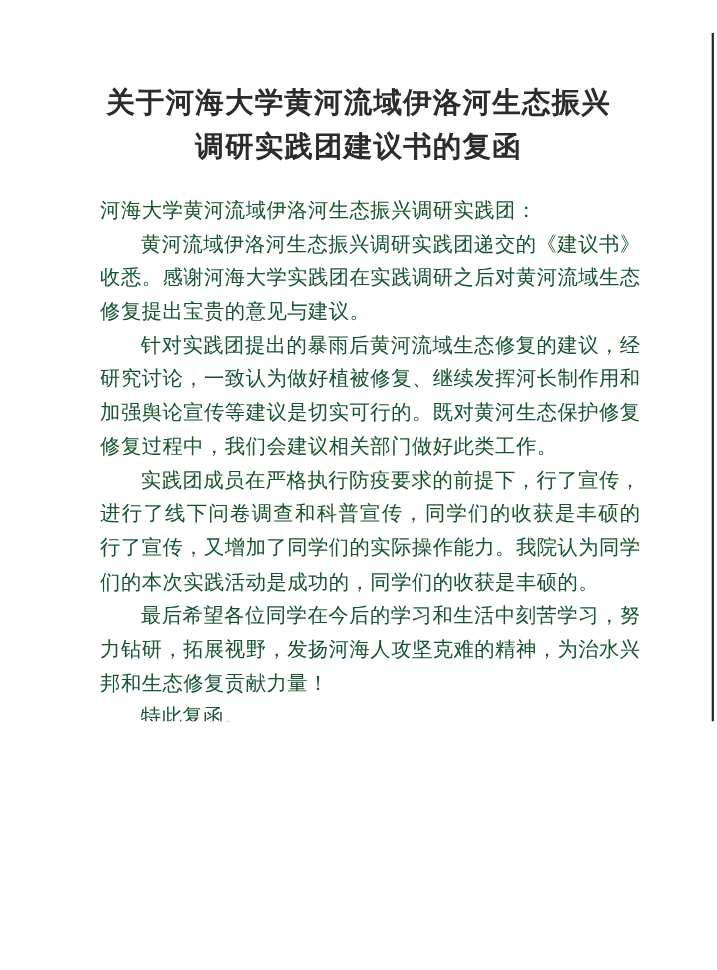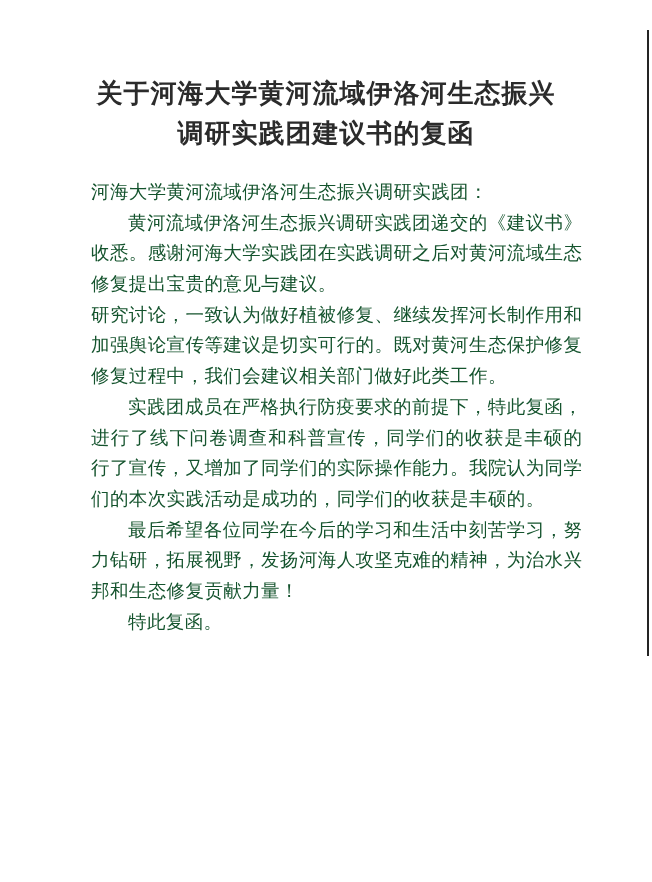--- a/index.html
+++ b/index.html
@@ -26,24 +26,25 @@
   <div class="title">
     <div>关于河海大学黄河流域伊洛河生态振兴</div>
     <div>调研实践团建议书的复函</div>
   </div>
 
   <div class="docbody">
       <div class="bline">河海大学黄河流域伊洛河生态振兴调研实践团：</div>
       <div class="bline just ind">黄河流域伊洛河生态振兴调研实践团递交的《建议书》</div>
       <div class="bline just">收悉。感谢河海大学实践团在实践调研之后对黄河流域生态</div>
       <div class="bline">修复提出宝贵的意见与建议。</div>
+      <div class="bline just ind">针对实践团提出的暴雨后黄河流域生态修复的建议，经</div>
       <div class="bline just">研究讨论，一致认为做好植被修复、继续发挥河长制作用和</div>
       <div class="bline just">加强舆论宣传等建议是切实可行的。既对黄河生态保护修复进</div>
       <div class="bline">修复过程中，我们会建议相关部门做好此类工作。</div>
-      <div class="bline just ind">实践团成员在严格执行防疫要求的前提下，特此复函，</div>
+      <div class="bline just ind">实践团成员在严格执行防疫要求的前提下，行了宣传，</div>
       <div class="bline just">进行了线下问卷调查和科普宣传，同学们的收获是丰硕的</div>
       <div class="bline just">行了宣传，又增加了同学们的实际操作能力。我院认为同学</div>
       <div class="bline">们的本次实践活动是成功的，同学们的收获是丰硕的。</div>
       <div class="bline just ind">最后希望各位同学在今后的学习和生活中刻苦学习，努</div>
       <div class="bline just">力钻研，拓展视野，发扬河海人攻坚克难的精神，为治水兴</div>
       <div class="bline">邦和生态修复贡献力量！</div>
       <div class="bline ind">特此复函。</div>
     </div>
 
   <div class="sig">

